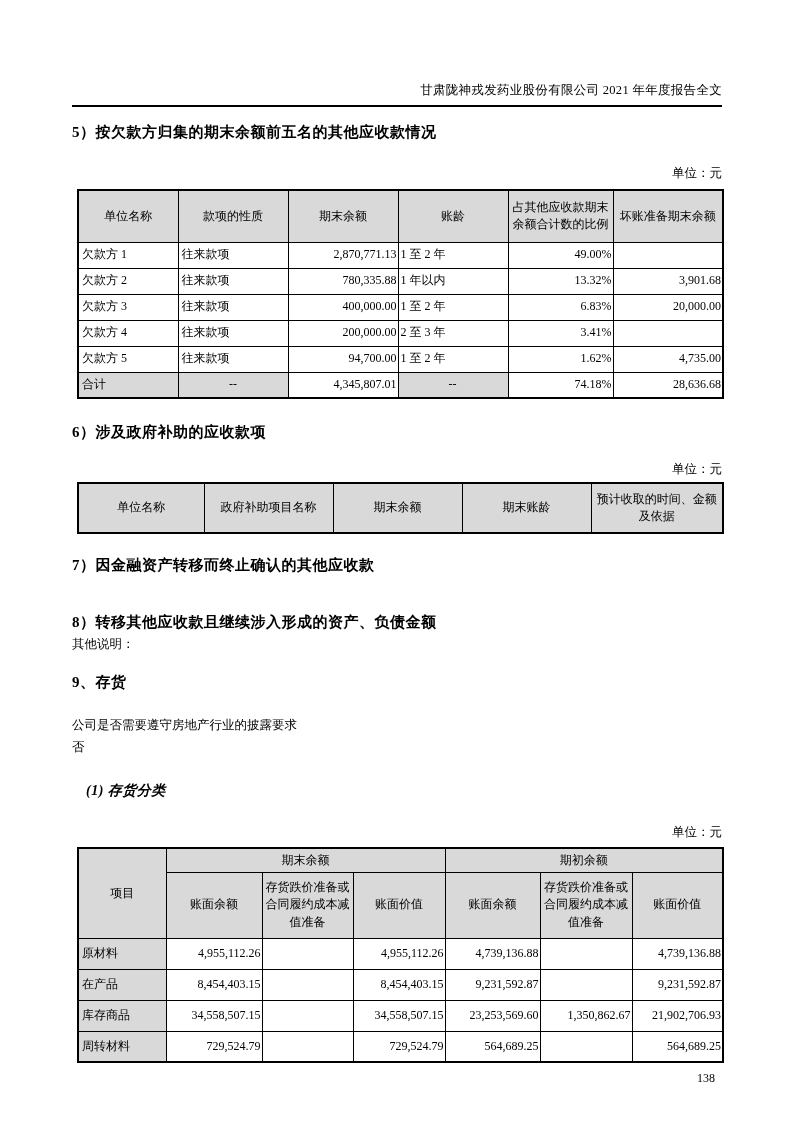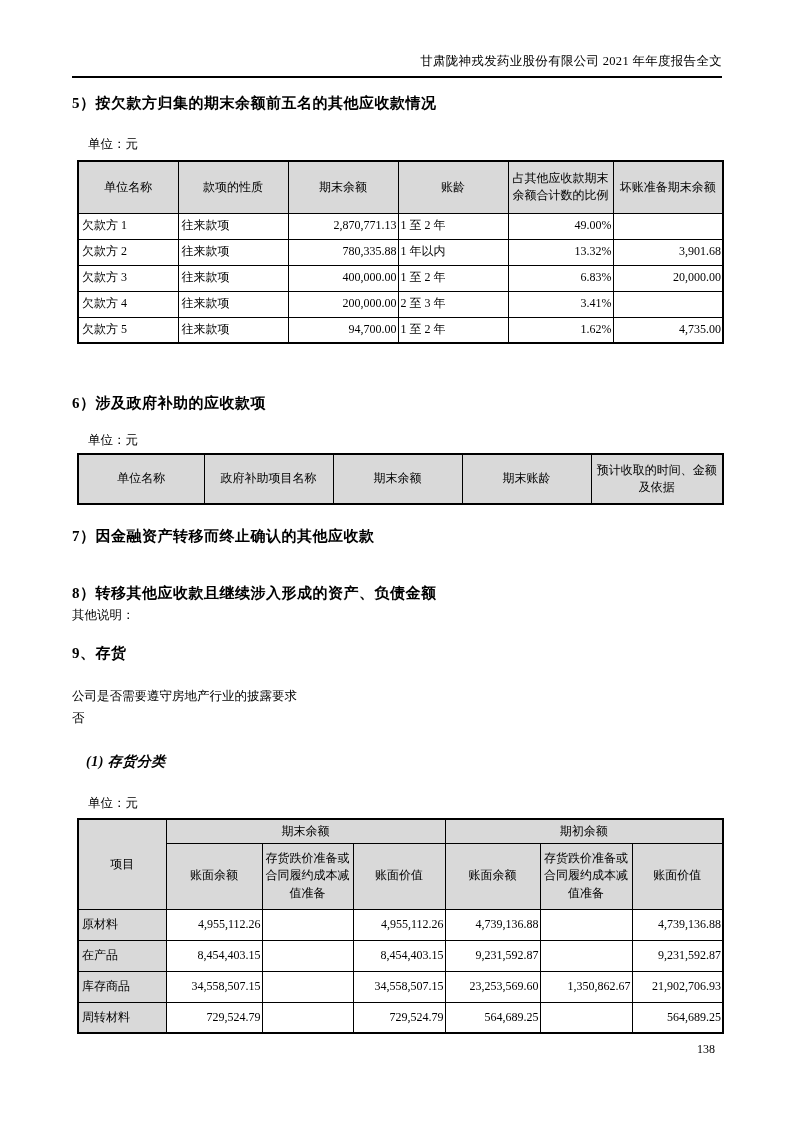--- a/index.html
+++ b/index.html
@@ -2,28 +2,28 @@
 <html><head>
 <meta charset="utf-8">
 <style>
   * { margin:0; padding:0; box-sizing:border-box; }
   html,body { background:#ffffff; }
   body {
     width:793px; height:1122px;
     font-family:"Liberation Serif","DejaVu Serif",serif;
     color:#000;
   }
-  .page { position:relative; width:793px; height:1076px; background:#fff; overflow:hidden; }
+  .page { position:relative; width:793px; height:1076px; background:#fff; overflow:hidden;margin-top:29px; }
   .abs { position:absolute; }
 
   .header-title { top:53px; left:72px; width:650px; text-align:right; font-size:12.5px; letter-spacing:0.3px; }
   .header-rule  { top:76px; left:72px; width:650px; border-top:2px solid #000; height:0; }
 
   .heading { font-size:15px; font-weight:bold; letter-spacing:0.5px; }
-  .unit    { font-size:12.5px; width:650px; left:88px; }
+  .unit    { font-size:12.5px; width:650px; left:72px; text-align:right; }
   .plain   { font-size:12.5px; }
 
   .s5-title { top:94px;  left:72px; }
   .s5-unit  { top:136px; }
   .t1       { top:160px; left:77px; }
 
   .s6-title { top:394px; left:72px; }
   .s6-unit  { top:432px; }
   .t2       { top:453px; left:77px; }
 
@@ -136,20 +136,28 @@
         <td class="c4">3.41%</td>
         <td class="c5"></td>
       </tr>
       <tr>
         <td class="c0">欠款方 5</td>
         <td class="c1">往来款项</td>
         <td class="c2">94,700.00</td>
         <td class="c3">1 至 2 年</td>
         <td class="c4">1.62%</td>
         <td class="c5">4,735.00</td>
+      </tr>
+      <tr class="total">
+        <td class="c0 gray">合计</td>
+        <td class="c1 gray">--</td>
+        <td class="c2">4,345,807.01</td>
+        <td class="c3 gray">--</td>
+        <td class="c4">74.18%</td>
+        <td class="c5">28,636.68</td>
       </tr>
     </tbody>
   </table>
 
   <div class="abs heading s6-title">6）涉及政府补助的应收款项</div>
   <div class="abs unit s6-unit">单位：元</div>
 
   <table class="abs t2">
     <colgroup>
         <col style="width:126px">

